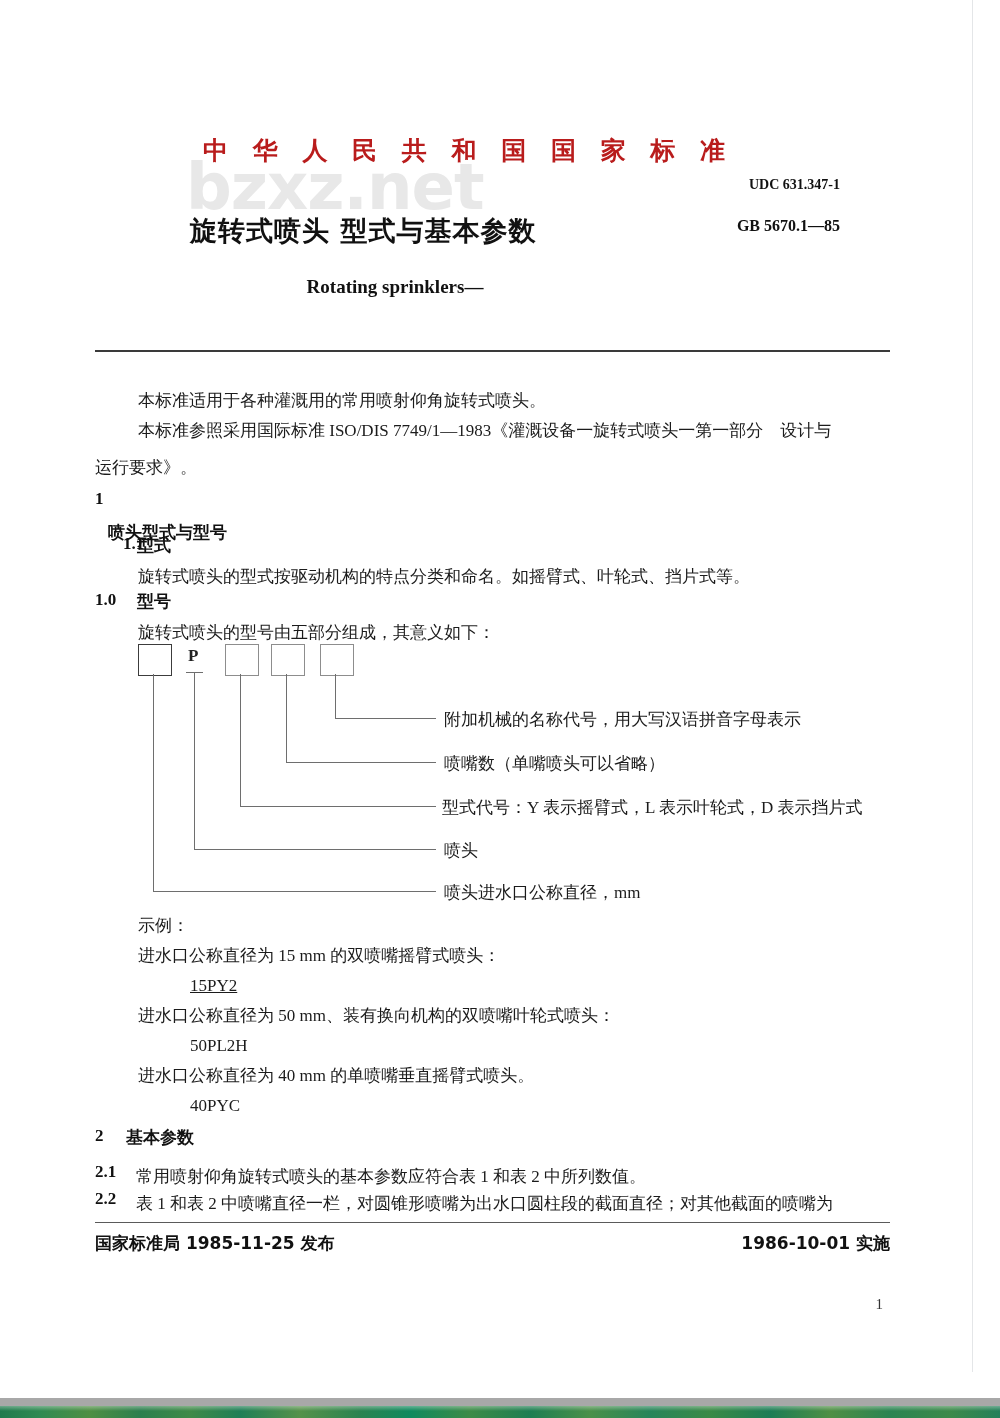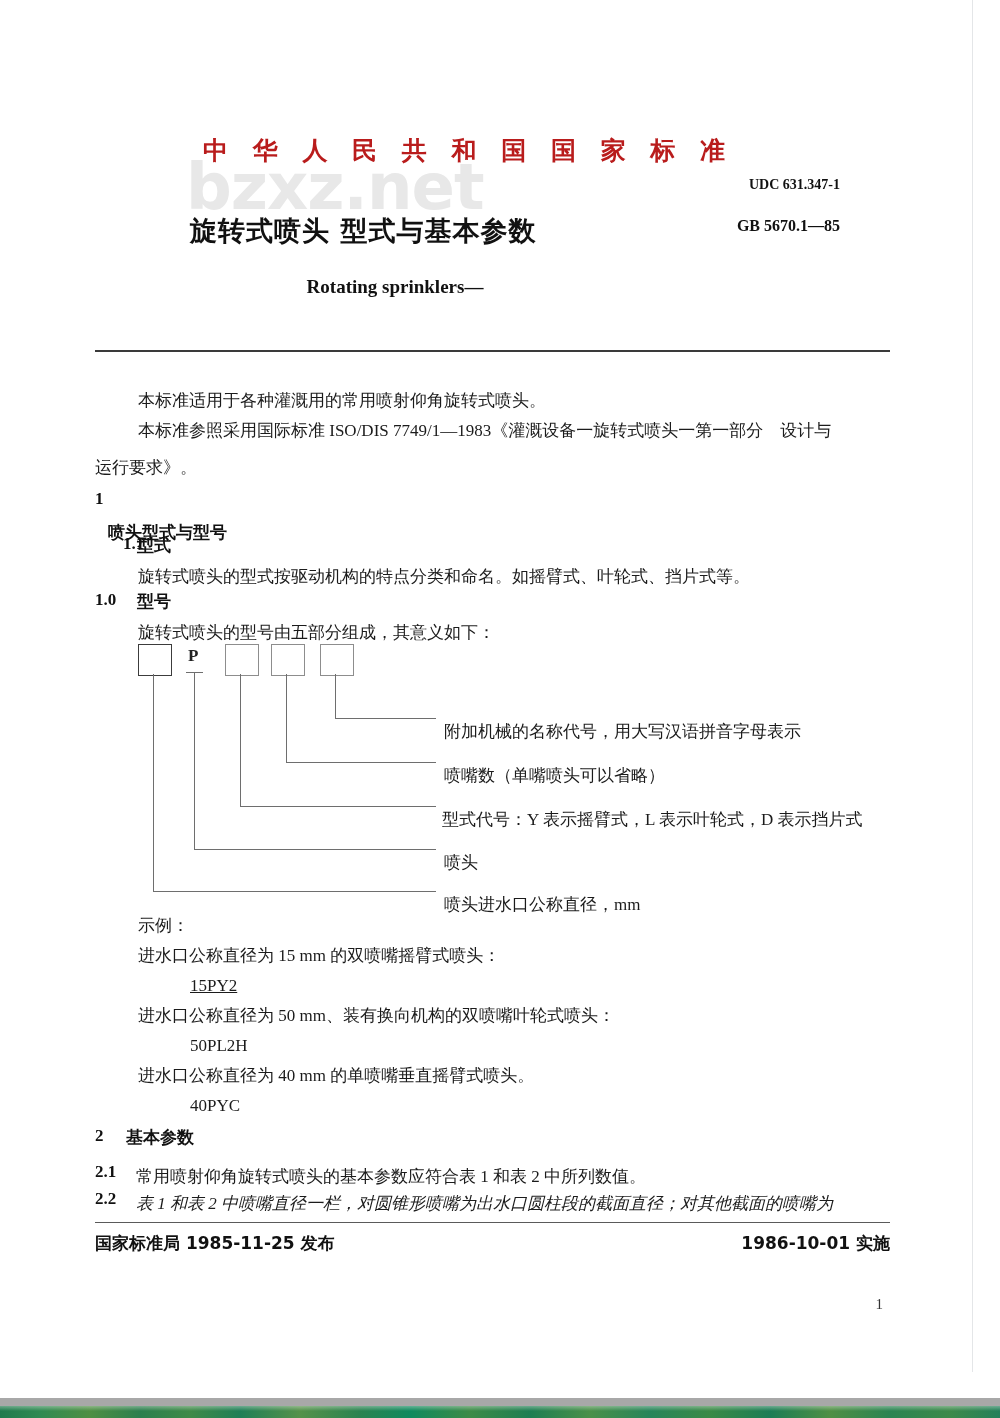--- a/index.html
+++ b/index.html
@@ -185,21 +185,20 @@
     color: #222;
   }
   .vline { position: absolute; width: 1px; background: #6e6e6e; }
   .hline { position: absolute; height: 1px; background: #6e6e6e; }
   .dlabel {
     position: absolute;
     font-family: "Liberation Serif", "DejaVu Serif", serif;
     font-size: 17px;
     color: #1b1b1b;
     white-space: nowrap;
-    margin-top: 12px;
   }
 
   
   .footer-left {
     position: absolute;
     left: 95px;
     top: 1232px;
     font-family: "DejaVu Sans", "Liberation Sans", sans-serif;
     font-weight: bold;
     font-size: 17px;
@@ -328,21 +327,21 @@
   <div class="para" style="left:138px; top:1061px;">进水口公称直径为 40 mm 的单喷嘴垂直摇臂式喷头。</div>
   <div class="para" style="left:190px; top:1091px;">40PYC</div>
 
   <div class="numlabel" style="left:95px; top:1126px;">2</div>
   <div class="h1" style="left:126px; top:1126px;">基本参数</div>
 
   <div class="numlabel" style="left:95px; top:1162px;">2.1</div>
   <div class="para" style="left:136px; top:1162px;">常用喷射仰角旋转式喷头的基本参数应符合表 1 和表 2 中所列数值。</div>
 
   <div class="numlabel" style="left:95px; top:1189px;">2.2</div>
-  <div class="para" style="left:136px; top:1189px;font-style:italic;">表 1 和表 2 中喷嘴直径一栏，对圆锥形喷嘴为出水口圆柱段的截面直径；对其他截面的喷嘴为</div>
+  <div class="para" style="left:136px; top:1189px;">表 1 和表 2 中喷嘴直径一栏，对圆锥形喷嘴为出水口圆柱段的截面直径；对其他截面的喷嘴为</div>
 
   <div class="rule-footer"></div>
   <div class="footer-left">国家标准局 1985-11-25 发布</div>
   <div class="footer-right">1986-10-01 实施</div>
   <div class="pageno">1</div>
 
   <div class="gray-bar"></div>
   <div class="green-strip"></div>
 
 </div>

